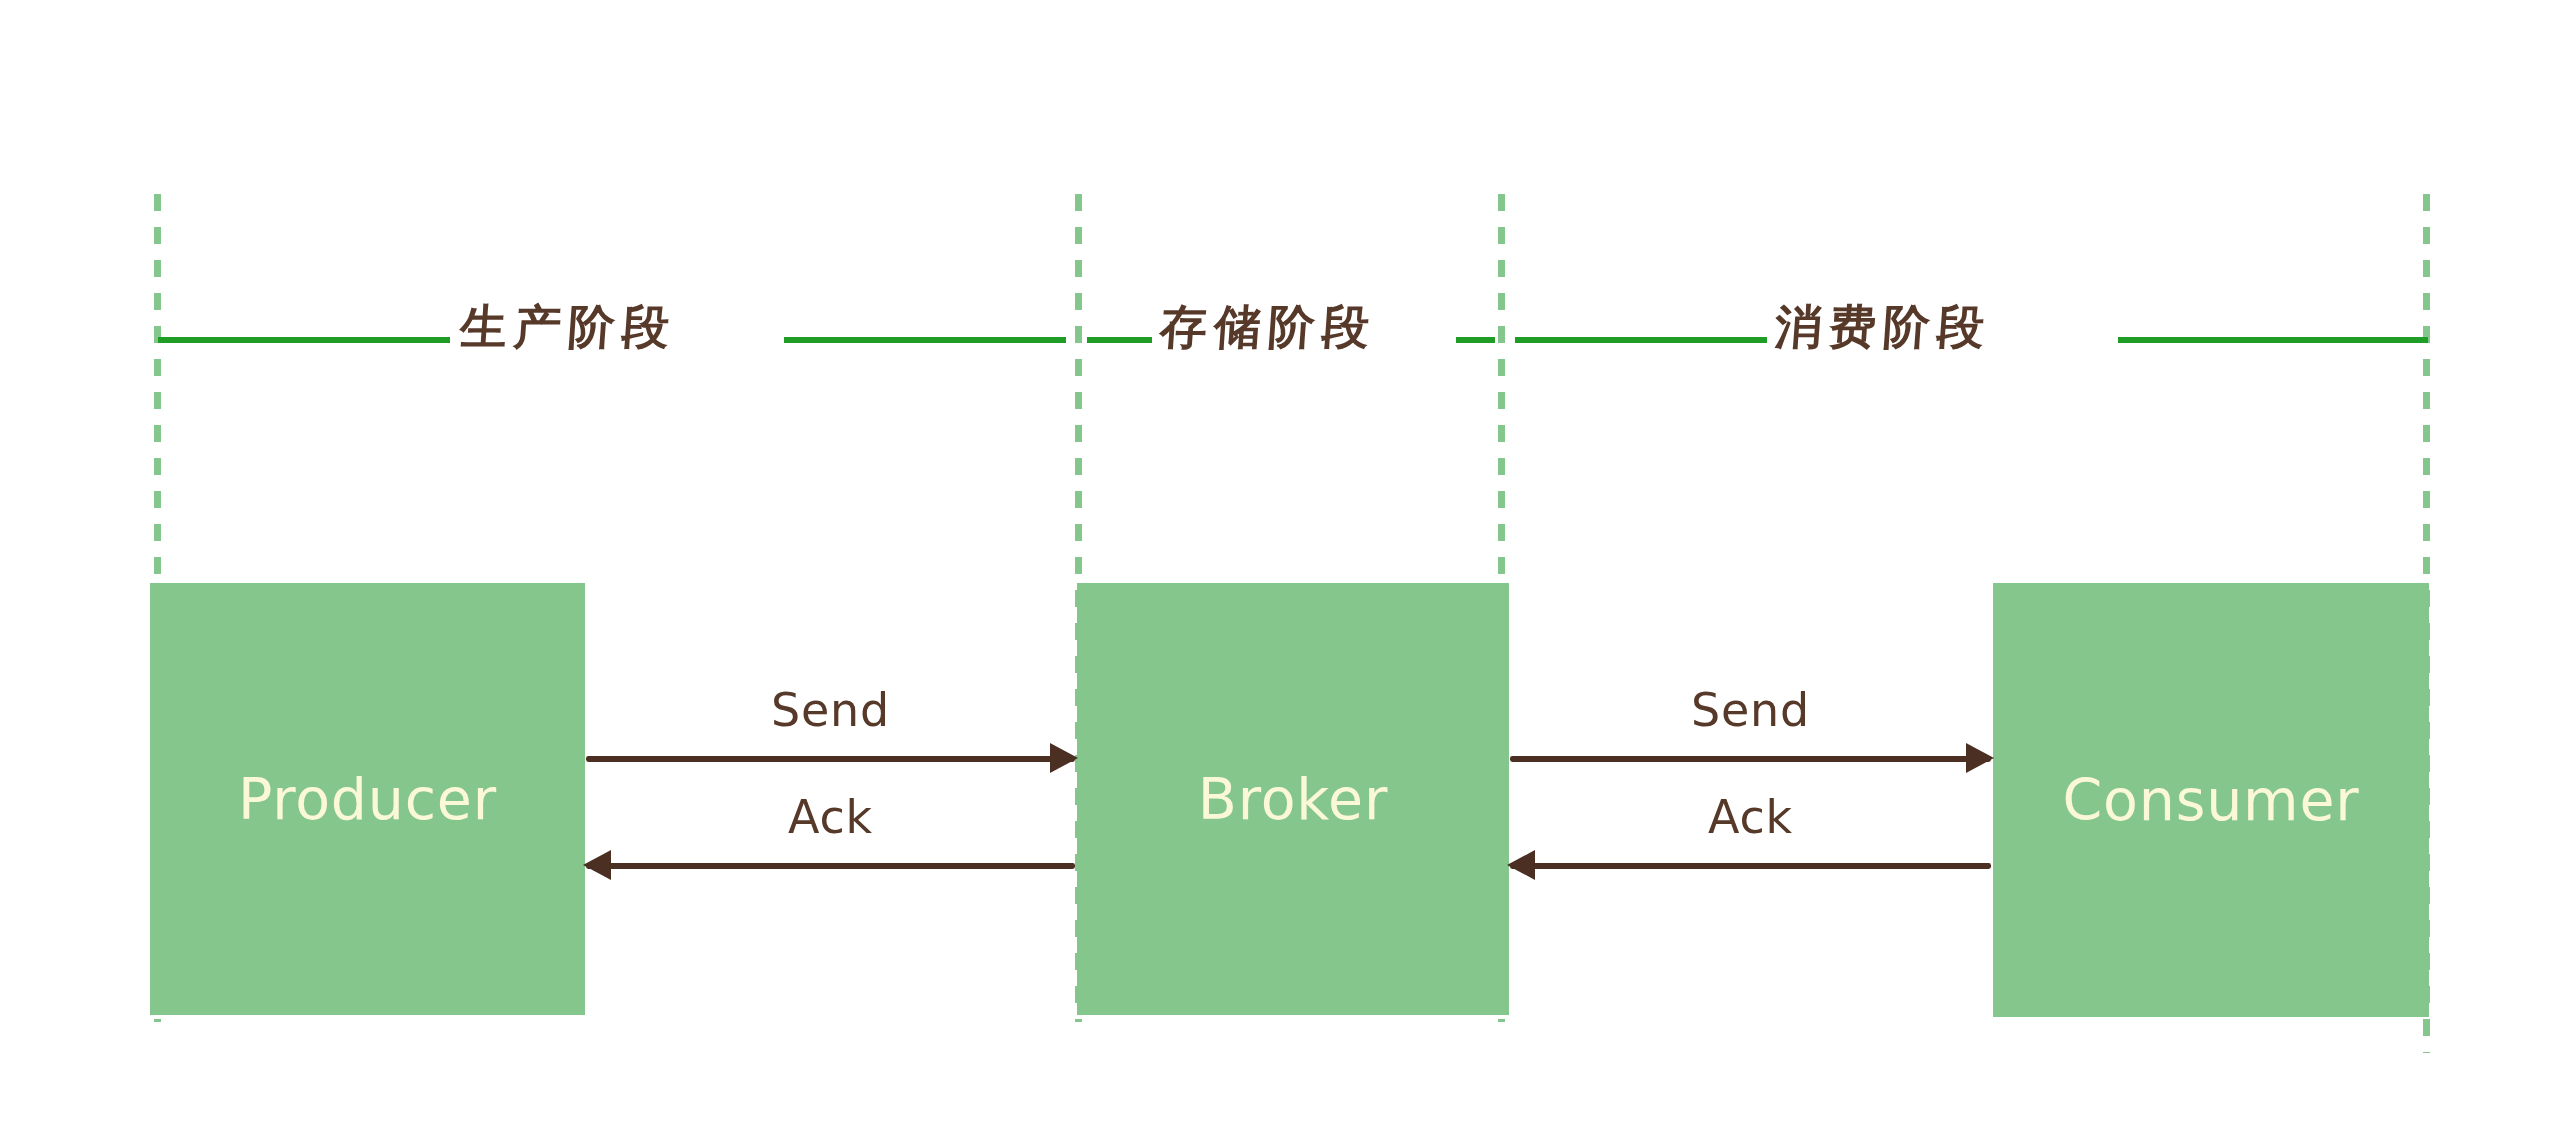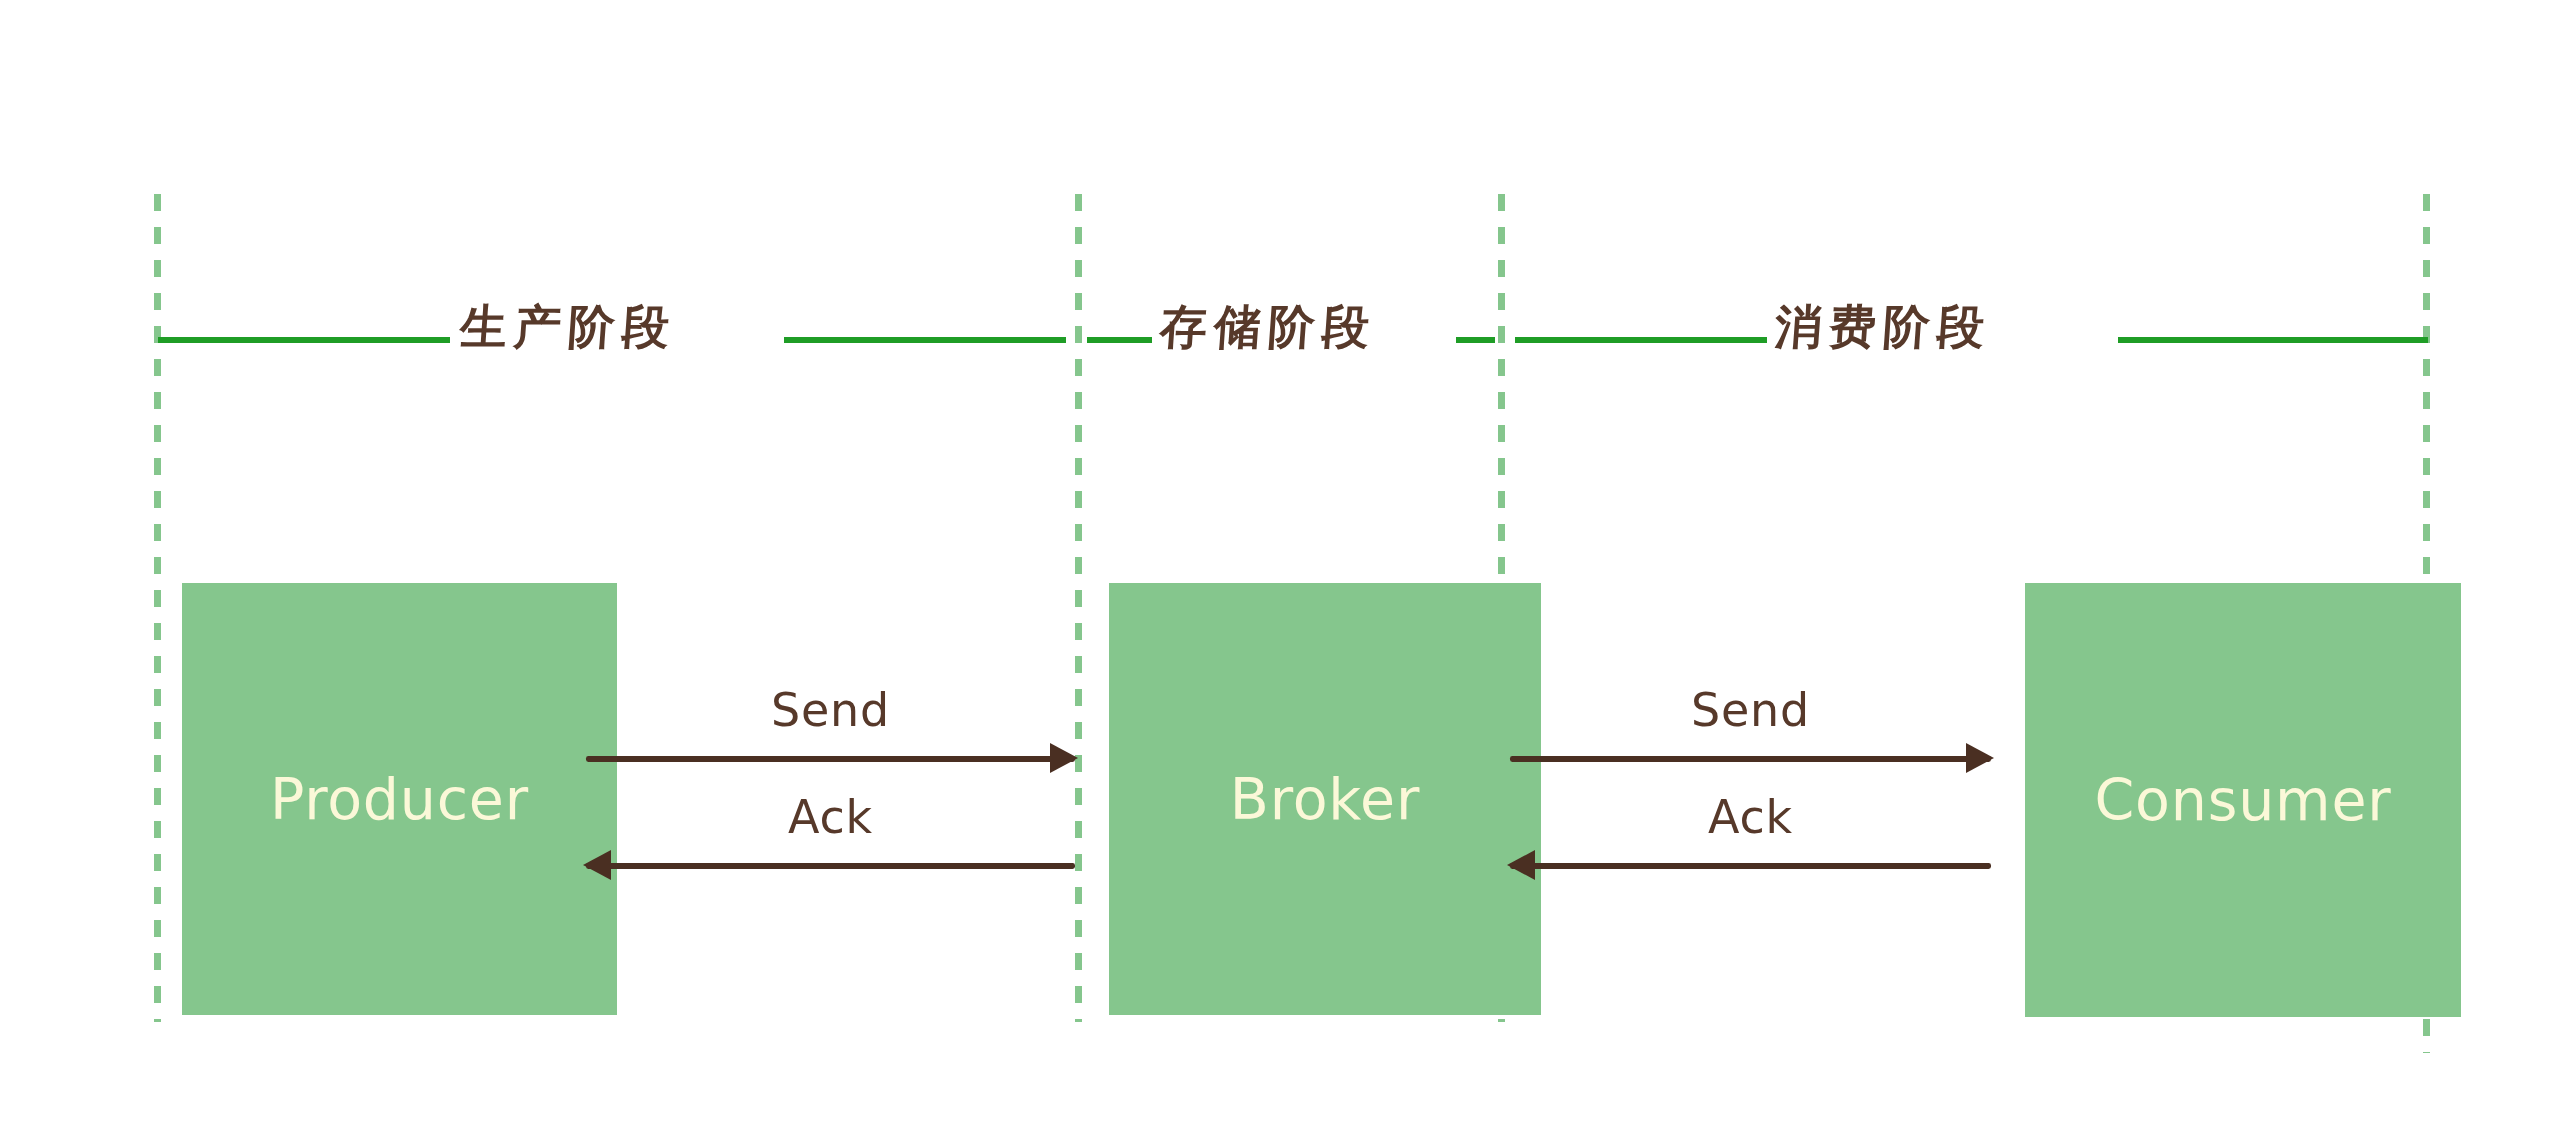--- a/index.html
+++ b/index.html
@@ -83,21 +83,20 @@
   .phase-label.p3 { left: 1775px; }
 
   
   .node {
     position: absolute;
     background: #85c68d;
     z-index: 2;
     display: flex;
     align-items: center;
     justify-content: center;
-    margin-left: 32px;
   }
   .node-label {
     color: #fbf8d8;
     font-family: "DejaVu Sans", "Liberation Sans", sans-serif;
     font-size: 57px;
     font-weight: 400;
     letter-spacing: 0.8px;
     white-space: nowrap;
     line-height: 1;
   }

